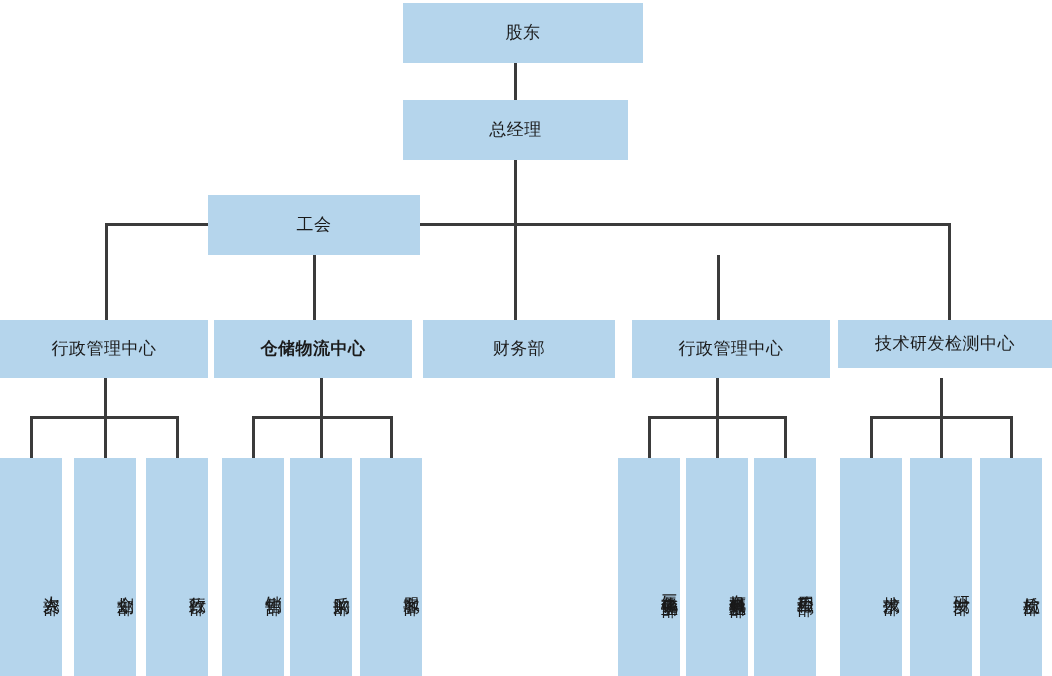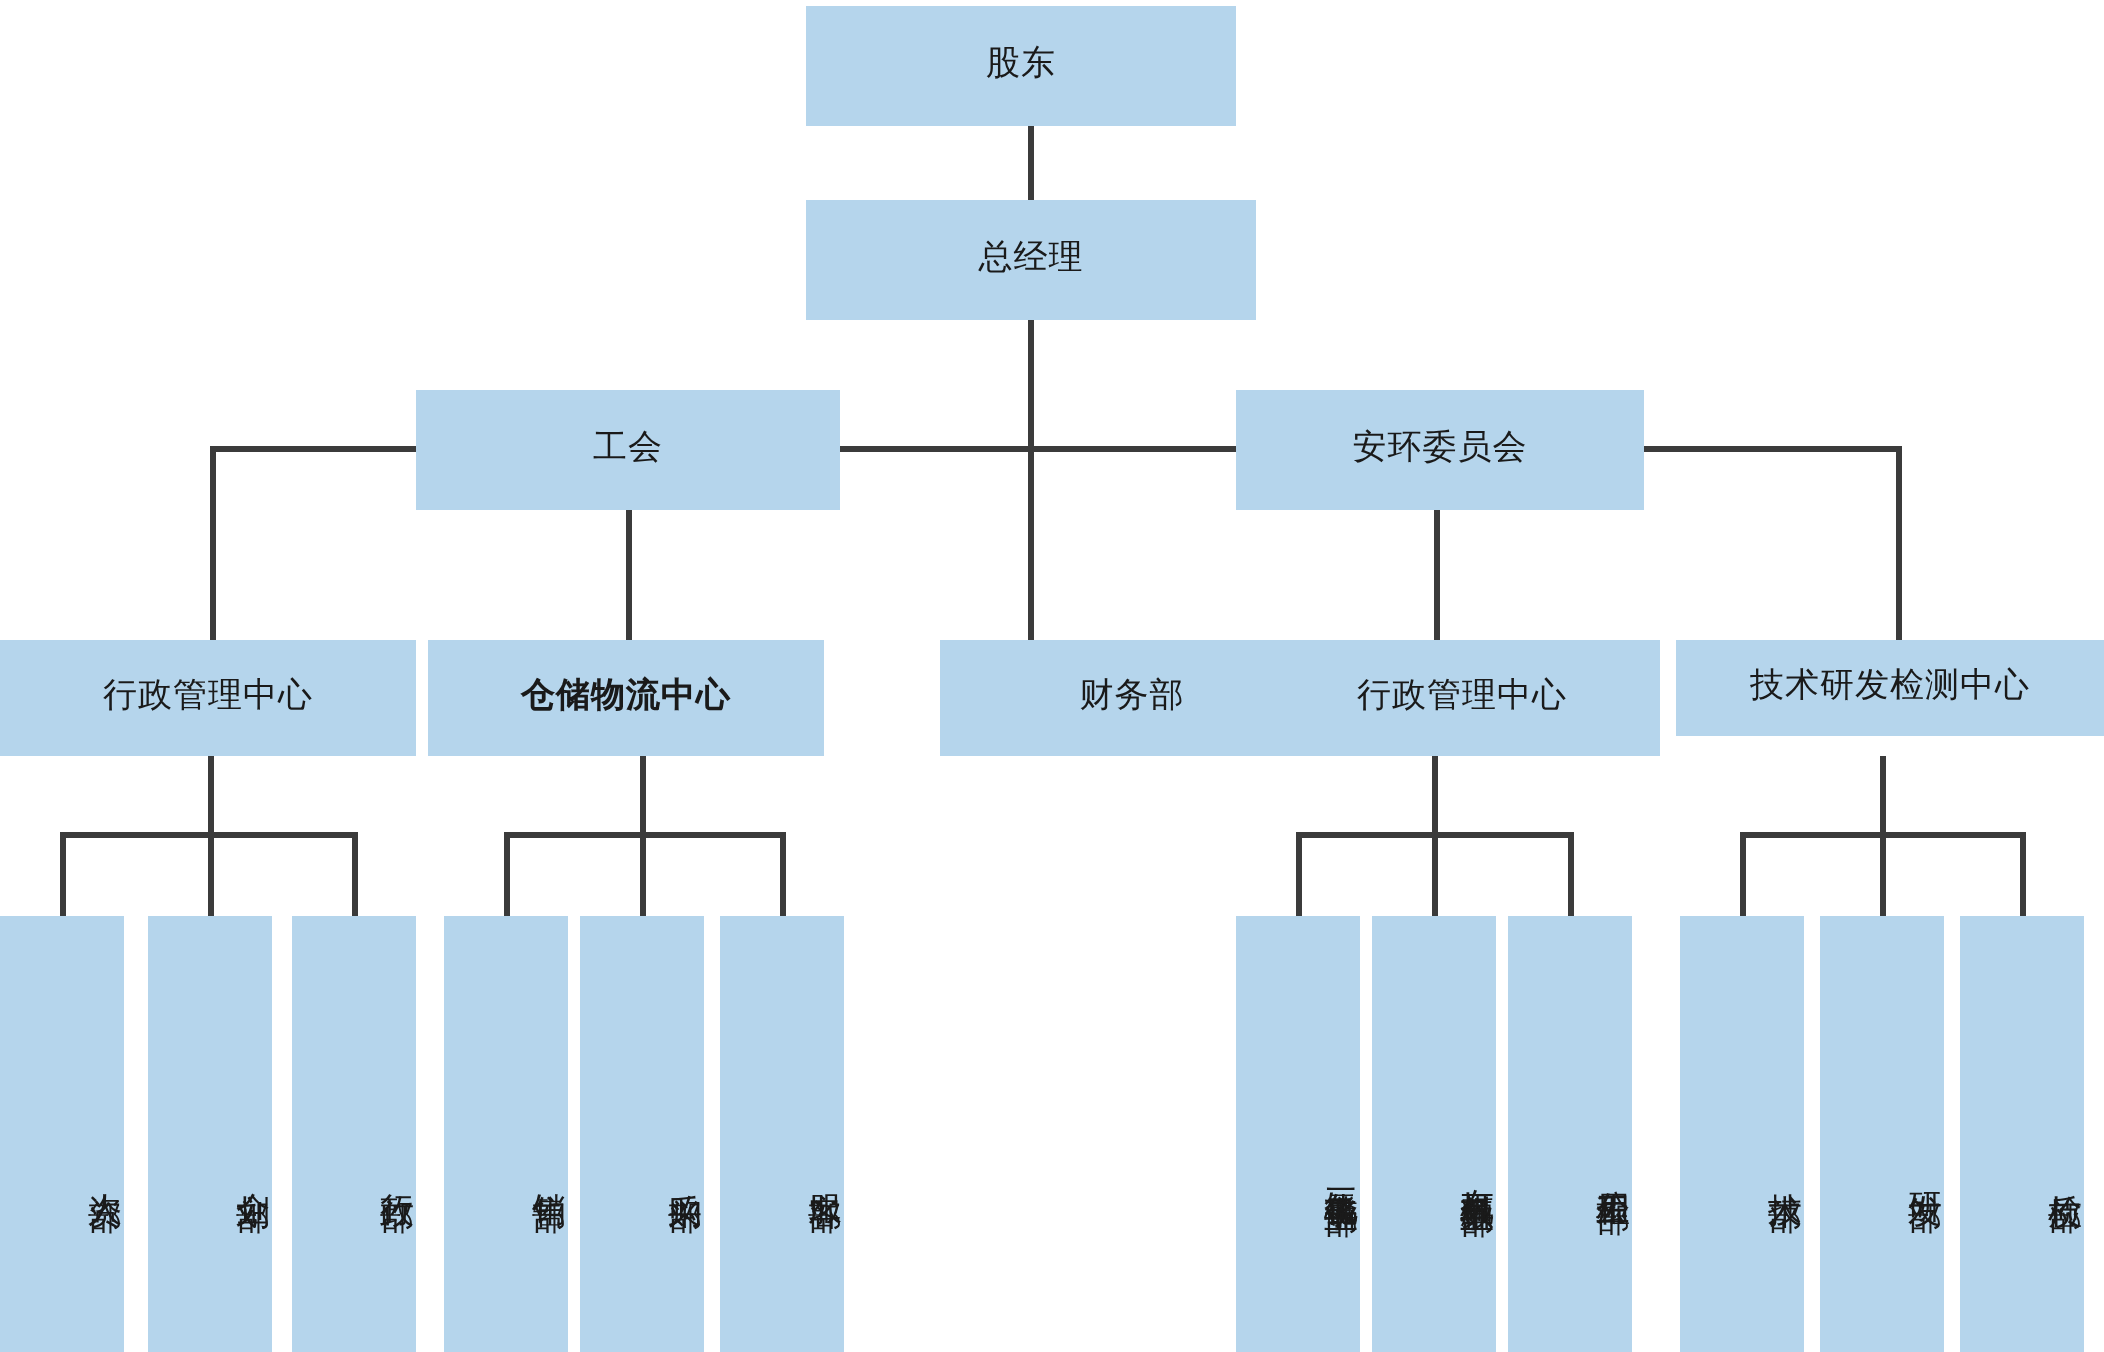--- a/index.html
+++ b/index.html
@@ -77,39 +77,36 @@
     <div class="connector v" style="background: rgb(59, 59, 59); left: 716px; top: 378px; height: 40px;"></div>
     <div class="connector h" style="background: rgb(59, 59, 59); left: 648px; top: 416px; width: 138px;"></div>
     <div class="connector v" style="background: rgb(59, 59, 59); left: 648px; top: 416px; height: 42px;"></div>
     <div class="connector v" style="background: rgb(59, 59, 59); left: 716px; top: 416px; height: 42px;"></div>
     <div class="connector v" style="background: rgb(59, 59, 59); left: 784px; top: 416px; height: 42px;"></div>
     <div class="connector v" style="background: rgb(59, 59, 59); left: 940px; top: 378px; height: 40px;"></div>
     <div class="connector h" style="background: rgb(59, 59, 59); left: 870px; top: 416px; width: 140px;"></div>
     <div class="connector v" style="background: rgb(59, 59, 59); left: 870px; top: 416px; height: 42px;"></div>
     <div class="connector v" style="background: rgb(59, 59, 59); left: 940px; top: 416px; height: 42px;"></div>
     <div class="connector v" style="background: rgb(59, 59, 59); left: 1010px; top: 416px; height: 42px;"></div>
-    <div class="node" style="left: 403px; top: 3px; width: 215px; height: 60px; background: rgb(181, 213, 236);">
+    <div class="node" style="left: 403px; top: 3px; width: 240px; height: 60px; background: rgb(181, 213, 236);">
       <span class="node-label">股东</span>
     </div>
     <div class="node" style="left: 208px; top: 195px; width: 212px; height: 60px; background: rgb(181, 213, 236);">
       <span class="node-label">工会</span>
     </div>
     <div class="node" style="left: 403px; top: 100px; width: 225px; height: 60px; background: rgb(181, 213, 236);">
       <span class="node-label">总经理</span>
     </div>
-    <div class="node" style="left: 618px; top: 195px; width: 204px; height: 60px; background: rgb(181, 213, 236);">
-      <span class="node-label">安环委员会</span>
-    </div>
     <div class="node" style="left: 0px; top: 320px; width: 208px; height: 58px; background: rgb(181, 213, 236);">
       <span class="node-label">行政管理中心</span>
     </div>
     <div class="node" style="left: 214px; top: 320px; width: 198px; height: 58px; background: rgb(181, 213, 236); font-weight: bold;">
       <span class="node-label">仓储物流中心</span>
     </div>
-    <div class="node" style="left: 423px; top: 320px; width: 192px; height: 58px; background: rgb(181, 213, 236); margin-left: 47px;">
+    <div class="node" style="left: 423px; top: 320px; width: 192px; height: 58px; background: rgb(181, 213, 236);">
       <span class="node-label">财务部</span>
     </div>
     <div class="node" style="left: 632px; top: 320px; width: 198px; height: 58px; background: rgb(181, 213, 236);">
       <span class="node-label">行政管理中心</span>
     </div>
     <div class="node" style="left: 838px; top: 320px; width: 214px; height: 48px; background: rgb(181, 213, 236);">
       <span class="node-label">技术研发检测中心</span>
     </div>
     <div class="node vertical" style="left: 0px; top: 458px; width: 62px; height: 218px; background: rgb(181, 213, 236);">
       <span class="node-label">人资部</span>

